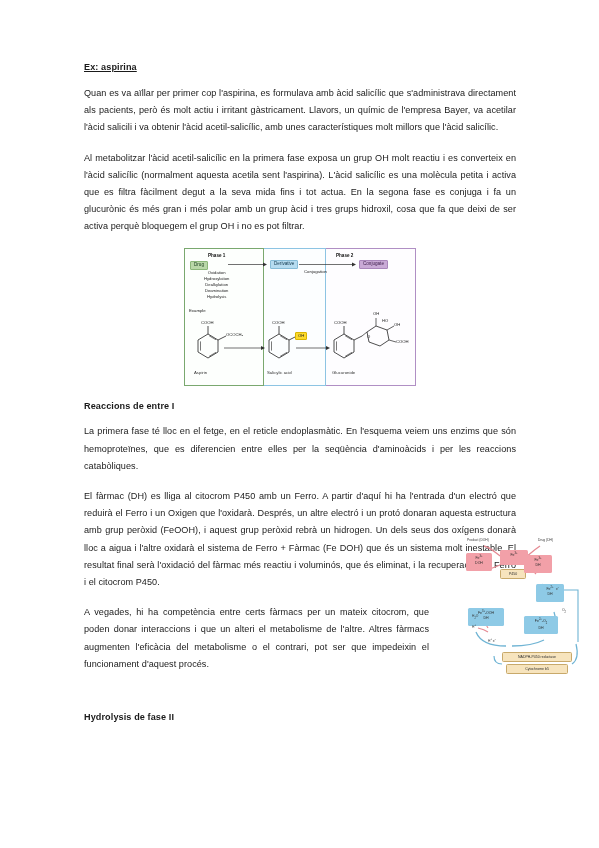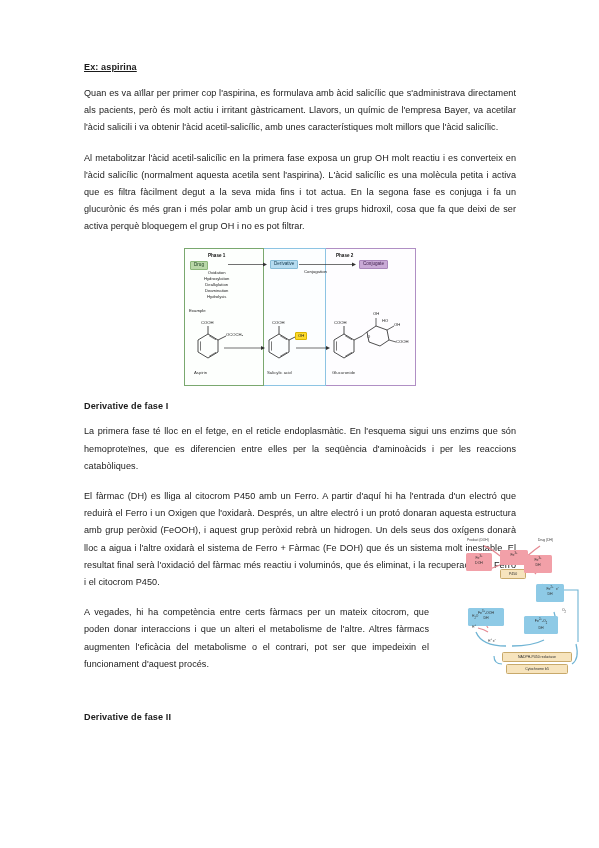--- a/index.html
+++ b/index.html
@@ -159,28 +159,28 @@
 <div class="page">
 
   <div class="content">
 
     <h2 class="heading underlined">Ex: aspirina</h2>
     <p class="para">Quan es va aïllar per primer cop l'aspirina, es formulava amb àcid salicílic que s'administrava directament als pacients, però és molt actiu i irritant gàstricament. Llavors, un químic de l'empresa Bayer, va acetilar l'àcid salicili i va obtenir l'àcid acetil-salicílic, amb unes característiques molt millors que l'àcid salicílic.</p>
     <p class="para">Al metabolitzar l'àcid acetil-salicílic en la primera fase exposa un grup OH molt reactiu i es converteix en l'àcid salicílic (normalment aquesta acetila sent l'aspirina). L'àcid salicílic es una molècula petita i activa que es filtra fàcilment degut a la seva mida fins i tot actua. En la segona fase es conjuga i fa un glucurònic és més gran i més polar amb un grup àcid i tres grups hidroxil, cosa que fa que deixi de ser activa perquè bloquegem el grup OH i no es pot filtrar.</p>
 
     <div class="spacer-fig1"></div>
 
-    <h2 class="heading">Derivative de fase I</h2>
-    <p class="para">La primera fase té lloc en el fetge, en el reticle endoplasmàtic. En l'esquema sigui uns enzims que són hemoproteïnes, que es diferencien entre elles per la seqüència d'aminoàcids i per les reaccions catabòliques.</p>
+    <h2 class="heading">Reaccions de entre I</h2>
+    <p class="para">La primera fase té lloc en el fetge, en el reticle endoplasmàtic. En l'esquema veiem uns enzims que són hemoproteïnes, que es diferencien entre elles per la seqüència d'aminoàcids i per les reaccions catabòliques.</p>
     <p class="para" style="width:432px;">El fàrmac (DH) es lliga al citocrom P450 amb un Ferro. A partir d'aquí hi ha l'entrada d'un electró que reduirà el Ferro i un Oxigen que l'oxidarà. Després, un altre electró i un protó donaran aquesta estructura amb grup peròxid (FeOOH), i aquest grup peròxid rebrà un hidrogen. Un dels seus dos oxígens donarà lloc a aigua i l'altre oxidarà el sistema de Ferro + Fàrmac (Fe DOH) que és un sistema molt inestable. El resultat final serà l'oxidació del fàrmac més reactiu i voluminós, que és eliminat, i la recuperació del Ferro i el citocrom P450.</p>
     <p class="para" style="width:345px;">A vegades, hi ha competència entre certs fàrmacs per un mateix citocrom, que poden donar interaccions i que un alteri el metabolisme de l'altre. Altres fàrmacs augmenten l'eficàcia del metabolisme o el contrari, pot ser que impedeixin el funcionament d'aquest procés.</p>
 
     <div style="height:26px;"></div>
 
-    <h2 class="heading">Derivative de fase II</h2>
+    <h2 class="heading">Hydrolysis de fase II</h2>
   </div>
 
   <div class="fig1-wrap">
     <div class="fig1">
 
       <div class="ph-col ph1"></div>
       <div class="ph-col ph-mid"></div>
       <div class="ph-col ph2"></div>
 
       <svg class="fig1-svg" width="232" height="138" viewBox="0 0 232 138">

